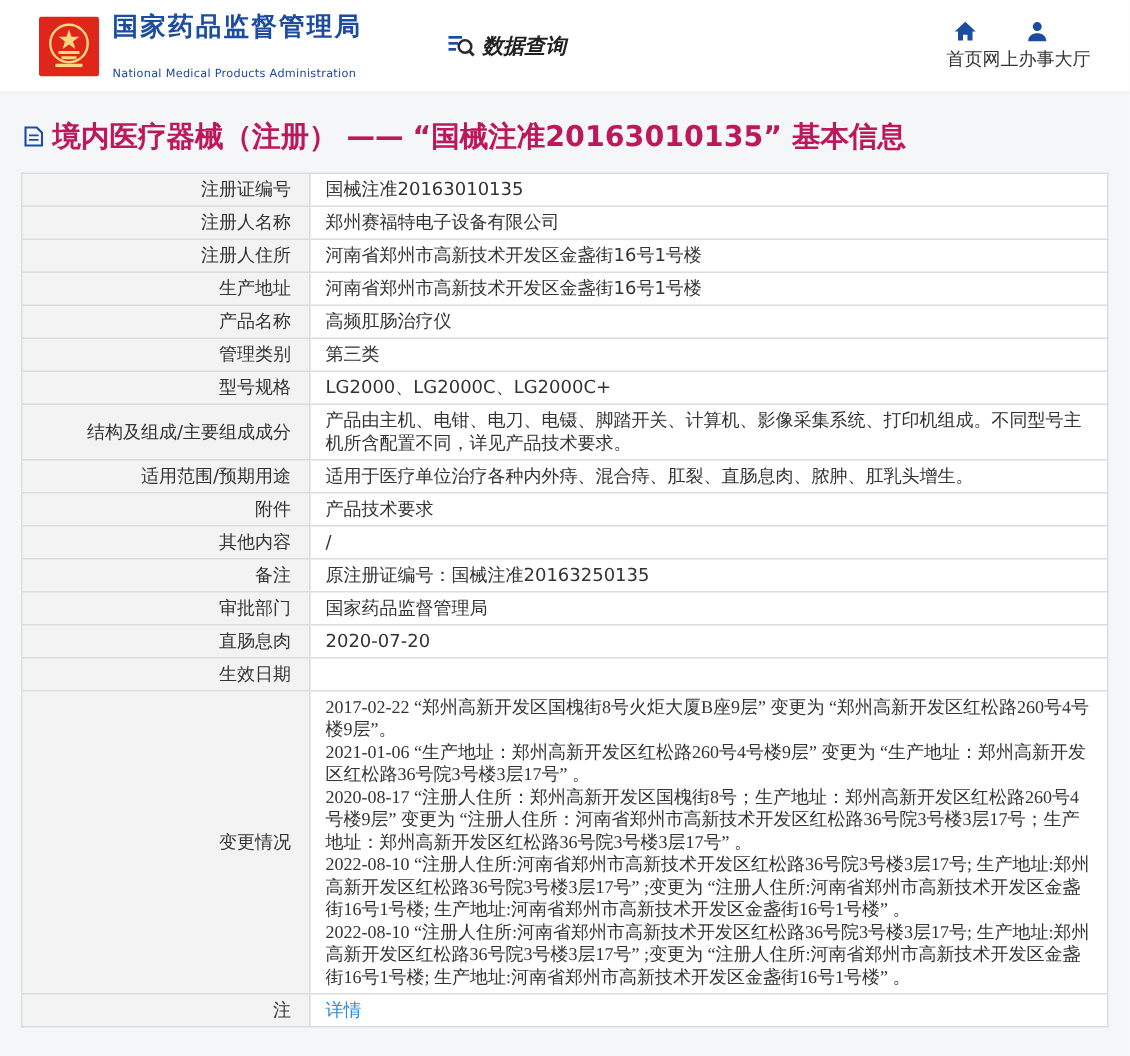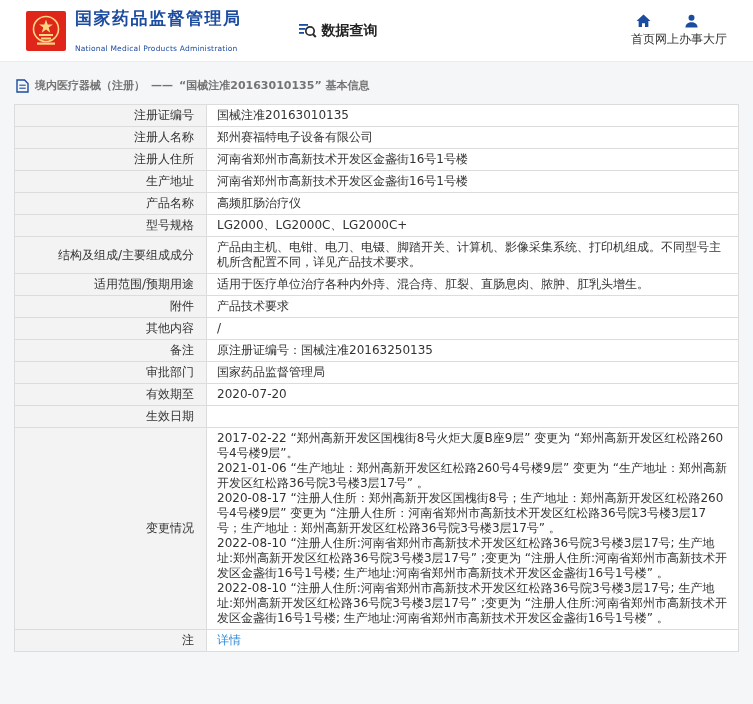--- a/index.html
+++ b/index.html
@@ -6,34 +6,34 @@
   html,body { width:753px; height:704px; overflow:hidden; }
   body { font-family:"DejaVu Sans","Liberation Sans",sans-serif; background:#f5f6f7; color:#333; }
 
   
   .header { height:62px; background:#fff; display:flex; align-items:center; padding:0 26px; border-bottom:1px solid #ececec; }
   .brand { display:flex; align-items:center; cursor:pointer; }
   .logo { width:40px; height:40px; flex:0 0 auto; }
   .org { margin-left:9px; color:#1c4ca0; }
   .org-cn { font-size:17px; font-weight:bold; letter-spacing:1.5px; line-height:20px; }
   .org-en { font-size:7.5px; letter-spacing:0.2px; margin-top:16px; }
-  .data-query { display:flex; align-items:center; gap:5px; margin-left:56px; font-size:14px; font-weight:bold; color:#222; cursor:pointer; }
+  .data-query { display:flex; align-items:center; gap:5px; margin-left:56px; font-size:14px; font-weight:bold; color:#222; cursor:pointer;font-style:italic; }
   .spacer { flex:1; }
   .nav-item { display:flex; flex-direction:column; align-items:center; gap:3px; font-size:12px; color:#333; cursor:pointer; }
 
   
   .content { padding:0 14px; }
-  .breadcrumb { display:flex; align-items:center; gap:6px; padding:16px 2px 11px 2px; color:#737373; font-size:11px; font-weight:bold; }
+  .breadcrumb { display:flex; align-items:center; gap:6px; padding:16px 2px 11px 2px; color:#be185d; font-size:19px; font-weight:bold; }
   .breadcrumb .sep { font-weight:bold; }
 
   table.info { width:100%; border-collapse:collapse; background:#fff; font-size:12px; color:#333; table-layout:fixed; }
   table.info th { width:192px; background:#f3f3f3; font-weight:normal; text-align:right;margin-left:32px; }
   table.info th, table.info td { border:1px solid #dcdcdc; padding:3px 12px 3px 10px; line-height:15px; vertical-align:middle; word-break:break-all; }
   table.info td { padding:3px 10px; text-align:left; }
-  td.prewrap { white-space:pre-line; line-height:14px; padding:4px 10px; }
+  td.prewrap { white-space:pre-line; line-height:14px; padding:4px 10px;font-family:Liberation Serif, serif; }
   a.details { color:#2e8bd8; text-decoration:none; cursor:pointer; }
   .note-cell { display:flex; justify-content:flex-end; align-items:center; gap:3px; }
   .icon { display:inline-flex; align-items:center; }
 </style>
 </head>
 <body>
 
 <div class="header">
   <div class="brand">
     <span class="icon">
@@ -118,20 +118,24 @@
     </tr>
     <tr>
       <th>生产地址</th>
       <td>河南省郑州市高新技术开发区金盏街16号1号楼</td>
     </tr>
     <tr>
       <th>产品名称</th>
       <td>高频肛肠治疗仪</td>
     </tr>
     <tr>
+      <th>管理类别</th>
+      <td>第三类</td>
+    </tr>
+    <tr>
       <th>型号规格</th>
       <td>LG2000、LG2000C、LG2000C+</td>
     </tr>
     <tr>
       <th>结构及组成/主要组成成分</th>
       <td>产品由主机、电钳、电刀、电镊、脚踏开关、计算机、影像采集系统、打印机组成。不同型号主机所含配置不同，详见产品技术要求。</td>
     </tr>
     <tr>
       <th>适用范围/预期用途</th>
       <td>适用于医疗单位治疗各种内外痔、混合痔、肛裂、直肠息肉、脓肿、肛乳头增生。</td>
@@ -146,21 +150,21 @@
     </tr>
     <tr>
       <th>备注</th>
       <td>原注册证编号：国械注准20163250135</td>
     </tr>
     <tr>
       <th>审批部门</th>
       <td>国家药品监督管理局</td>
     </tr>
     <tr>
-      <th>有效期至</th>
+      <th>直肠息肉</th>
       <td>2020-07-20</td>
     </tr>
     <tr>
       <th>生效日期</th>
       <td></td>
     </tr>
     <tr>
       <th>变更情况</th>
       <td class="prewrap">2017-02-22 “郑州高新开发区国槐街8号火炬大厦B座9层” 变更为 “郑州高新开发区红松路260号4号楼9层”。
 2021-01-06 “生产地址：郑州高新开发区红松路260号4号楼9层” 变更为 “生产地址：郑州高新开发区红松路36号院3号楼3层17号” 。

